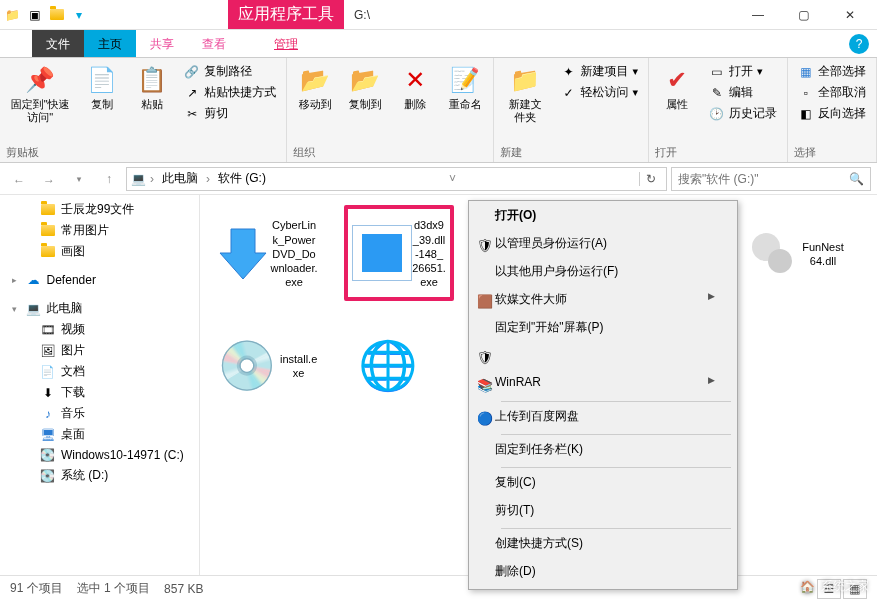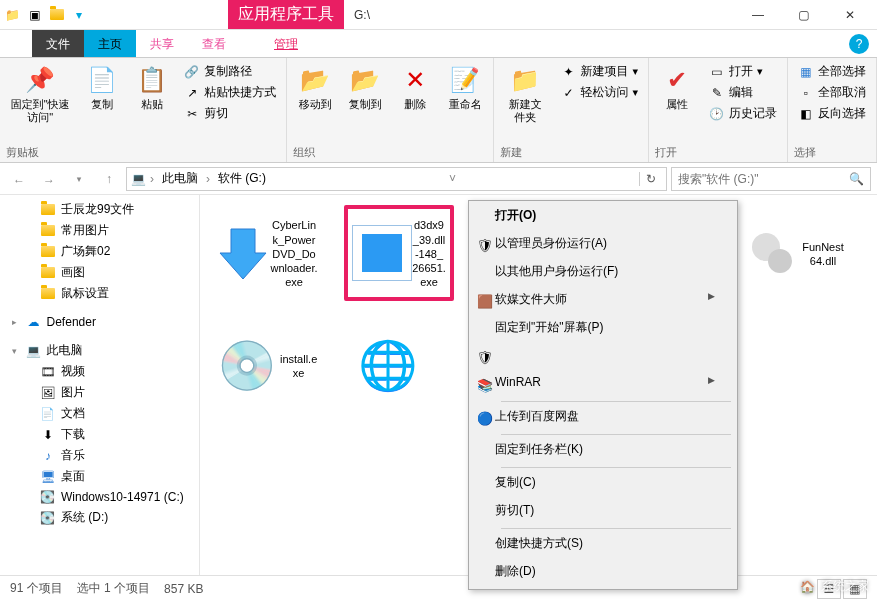--- a/index.html
+++ b/index.html
@@ -253,33 +253,21 @@
     <div class="navitem indent2">
         <span class="nic">
           <span class="folder-yellow"></span>
         </span>
         <span>常用图片</span>
       </div>
     <div class="navitem indent2">
         <span class="nic">
           <span class="folder-yellow"></span>
         </span>
-        <span>广场舞02</span>
-      </div>
-    <div class="navitem indent2">
-        <span class="nic">
-          <span class="folder-yellow"></span>
-        </span>
         <span>画图</span>
-      </div>
-    <div class="navitem indent2">
-        <span class="nic">
-          <span class="folder-yellow"></span>
-        </span>
-        <span>鼠标设置</span>
       </div>
     <div style="height:8px;"></div>
     <div class="navitem header">
         <span class="nic" style="color:#0078d4;">☁</span>
         <span>Defender</span>
       </div>
     <div style="height:8px;"></div>
     <div class="navitem header exp">
         <span class="nic" style="color:#0078d4;">💻</span>
         <span>此电脑</span>

